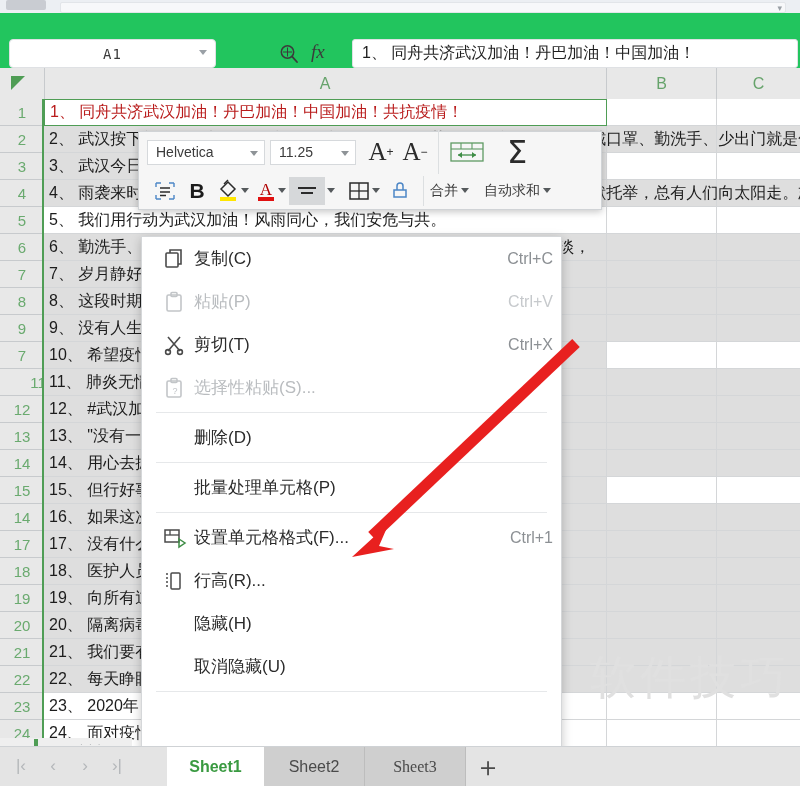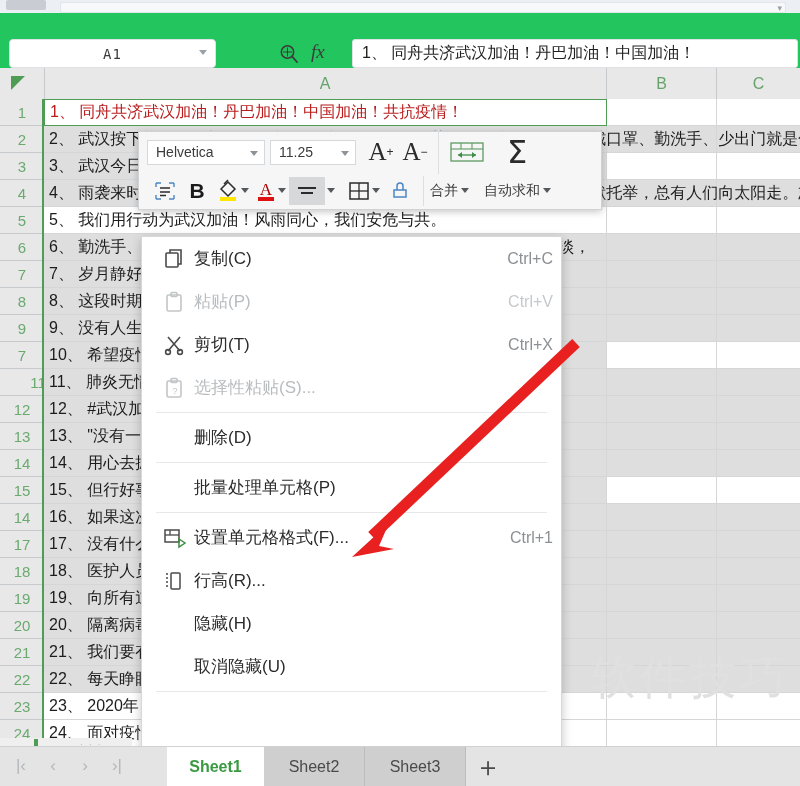--- a/index.html
+++ b/index.html
@@ -106,21 +106,21 @@
   
   #sheet-bar{position:absolute;left:0;bottom:0;width:800px;height:39px;background:#e4e4e4;border-top:1px solid #cfd2d5;z-index:45;}
   #nav-btns{position:absolute;left:6px;top:4px;display:flex;align-items:center;gap:2px;}
   .navbtn{width:30px;height:30px;display:flex;align-items:center;justify-content:center;color:#b4b7ba;font-size:17px;}
   .sheet-tab{position:absolute;top:0;height:39px;display:flex;align-items:center;justify-content:center;
              font-size:16px;box-sizing:border-box;}
   .sheet-tab.active{background:#fff;color:#3a9a41;font-weight:bold;}
   .sheet-tab.inactive{background:#cfcfcf;color:#4a4a4a;border-right:1px solid #bdbdbd;}
   #tab-1{left:167px;width:97px;}
   #tab-2{left:264px;width:101px;}
-  #tab-3{left:365px;width:101px;}
+  #tab-3{left:365px;width:101px;font-family:Liberation Serif, serif;}
   #add-sheet{position:absolute;left:466px;top:0;width:44px;height:39px;display:flex;align-items:center;justify-content:center;
              font-size:27px;color:#4a4a4a;background:#e4e4e4;}
   
   #hscroll{position:absolute;left:0;bottom:39px;width:132px;height:9px;background:#efefef;z-index:44;}
   #hscroll .thumb{position:absolute;left:34px;top:1px;width:4px;height:7px;background:#4f9d55;}
   #hscroll .dots{position:absolute;left:80px;top:2px;font-size:8px;color:#b0b3b6;letter-spacing:2px;}
 </style>
 </head>
 <body>
 

